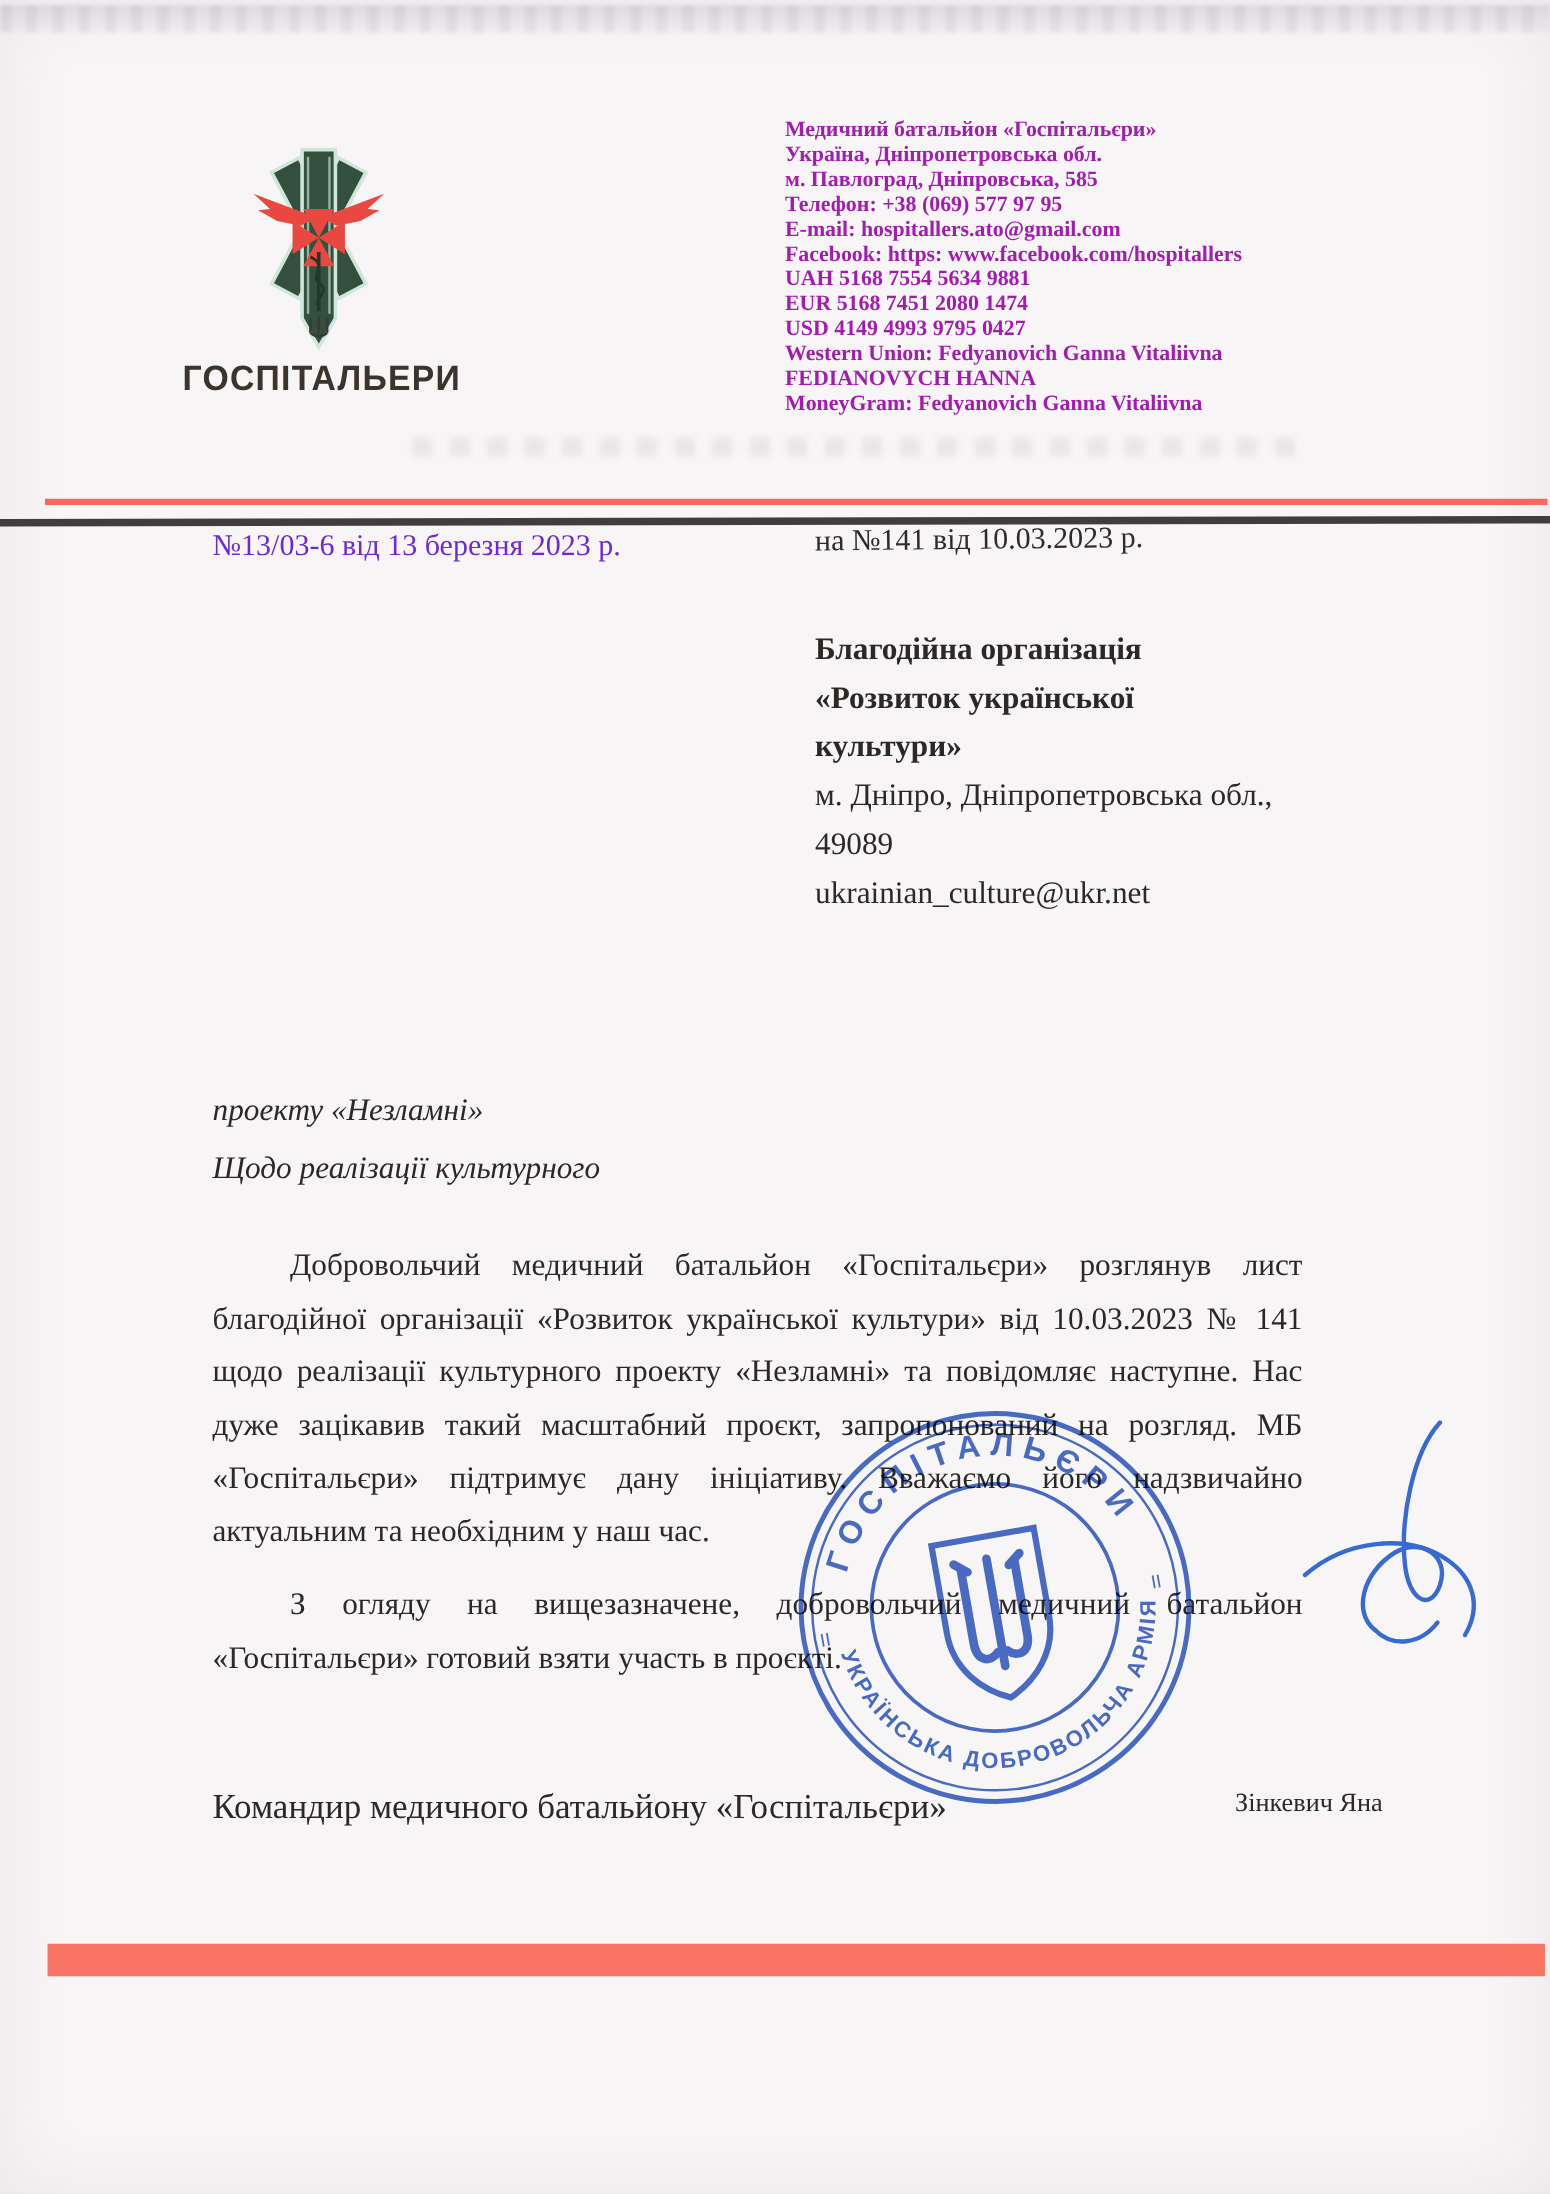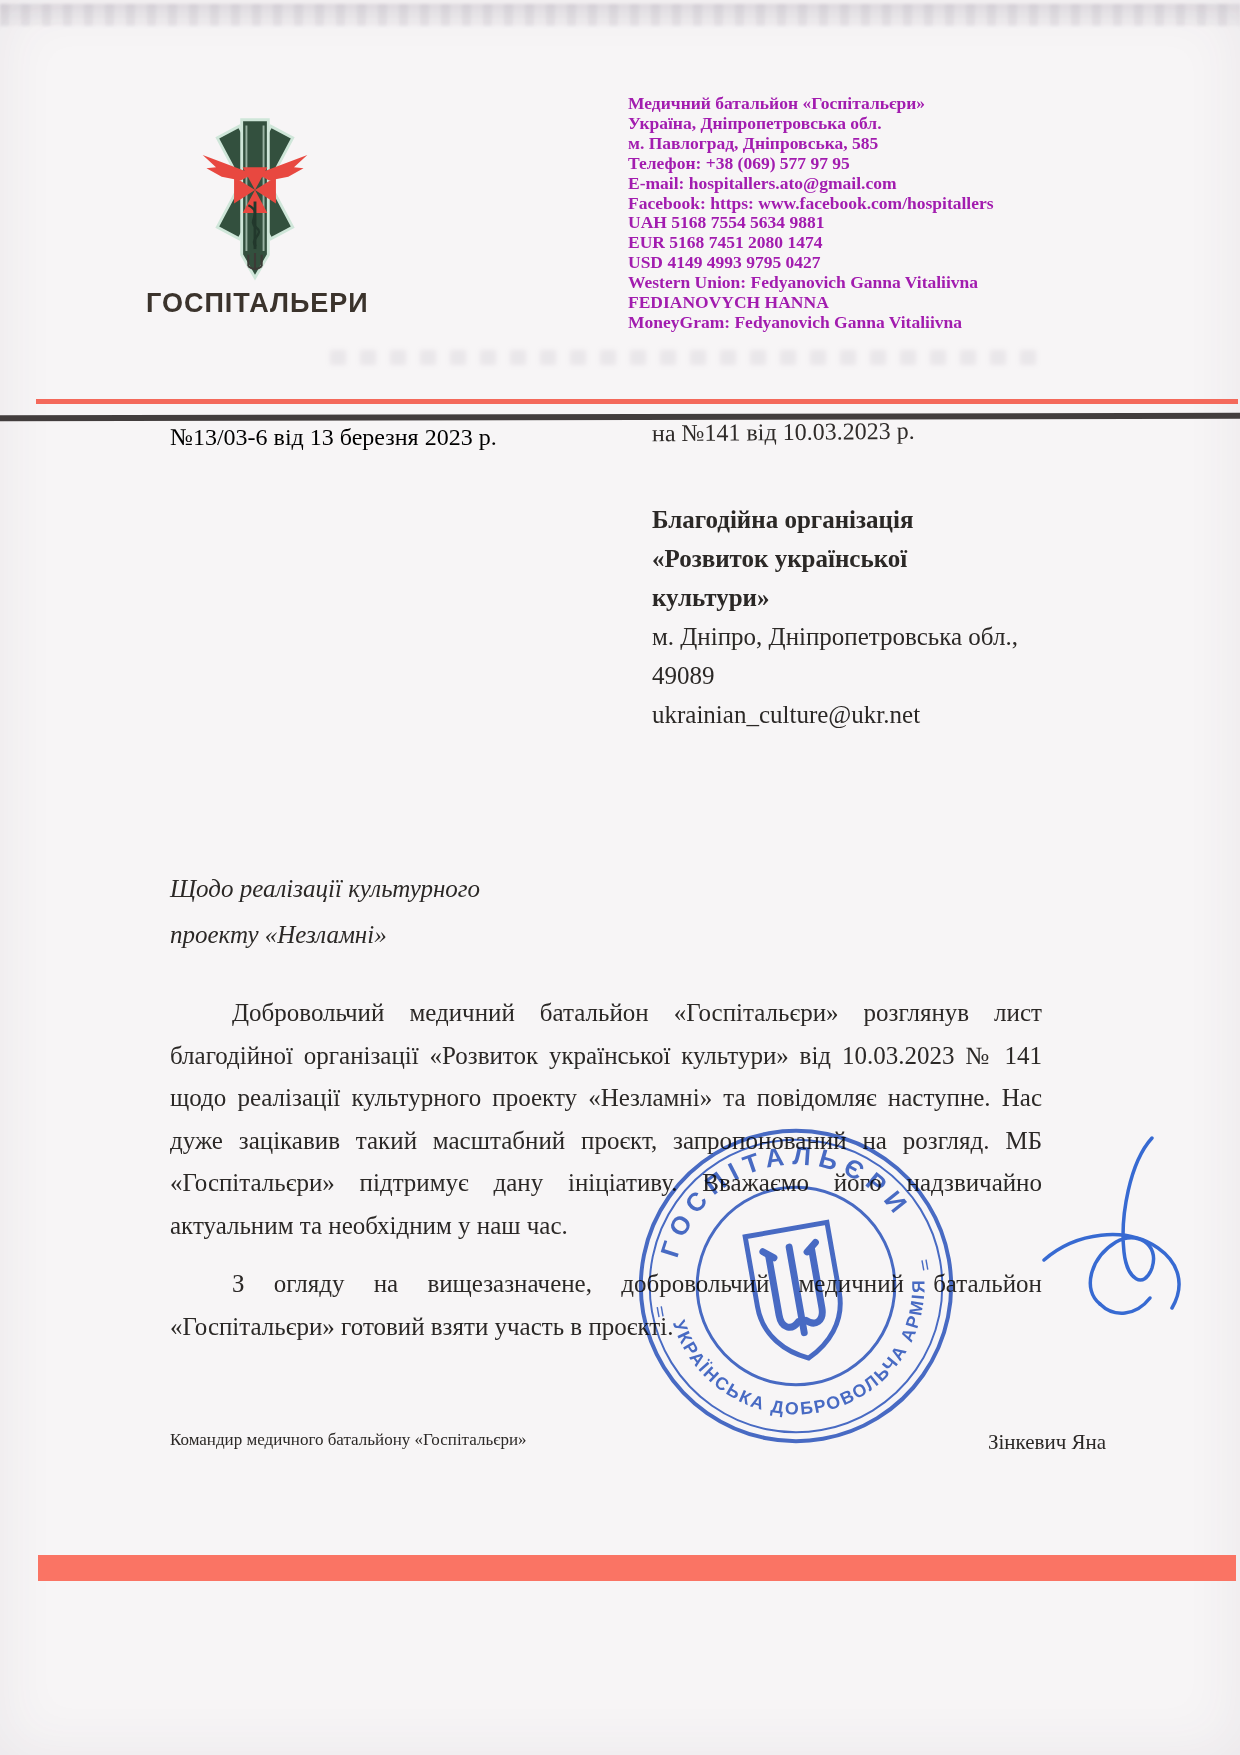--- a/index.html
+++ b/index.html
@@ -36,37 +36,37 @@
   }
   
   .header-block{
     position:absolute;left:628px;top:94px;width:480px;
     font-weight:bold;font-size:17.5px;line-height:19.9px;color:#a21caf;
   }
   
   .line-red{position:absolute;left:36px;top:399px;width:1202px;height:5px;background:#f4695b;}
   .line-dark{position:absolute;left:0;top:414px;width:1240px;height:6px;background:#423d3d;transform:rotate(-0.12deg);}
   
-  .ref-outgoing{position:absolute;left:170px;top:424px;font-size:24px;color:#000000;}
+  .ref-outgoing{position:absolute;left:170px;top:424px;font-size:24px;color:#6d28d9;}
   .ref-incoming{position:absolute;left:652px;top:419px;font-size:24px;color:#2f2b29;transform:rotate(-0.6deg);}
   
   .recipient{position:absolute;left:652px;top:486px;width:420px;font-size:25px;line-height:39px;margin-top:14px;}
   .recipient .bold{font-weight:bold;}
   
   .subject{position:absolute;left:170px;top:866px;font-style:italic;font-size:25px;line-height:46px;}
   
   .body-block{position:absolute;left:170px;top:992px;width:872px;font-size:25px;}
   .body-block p{margin:0 0 16px 0;line-height:42.5px;text-align:justify;text-indent:62px;}
   
   .stamp{position:absolute;left:628px;top:1118px;width:336px;height:336px;
     transform:rotate(-10deg);opacity:0.92;mix-blend-mode:multiply;}
   .signature{position:absolute;left:1002px;top:1132px;width:210px;height:200px;
     opacity:0.95;mix-blend-mode:multiply;}
   
-  .signoff-role{position:absolute;left:170px;top:1430px;font-size:17px;}
+  .signoff-role{position:absolute;left:170px;top:1430px;font-size:28px;}
   .signoff-name{position:absolute;left:988px;top:1430px;font-size:21px;}
   
   .bottom-bar{position:absolute;left:38px;top:1555px;width:1198px;height:26px;background:#fa7464;}
 </style>
 </head>
 <body>
 
 <div class="page">
 
   <div class="scan-top-strip"></div>
@@ -118,22 +118,22 @@
   <div class="recipient">
     <div class="bold">Благодійна організація</div>
     <div class="bold">«Розвиток української</div>
     <div class="bold">культури»</div>
     <div>м. Дніпро, Дніпропетровська обл.,</div>
     <div>49089</div>
     <div>ukrainian_culture@ukr.net</div>
   </div>
 
   <div class="subject">
+    <div>проекту «Незламні»</div>
     <div>Щодо реалізації культурного</div>
-    <div>проекту «Незламні»</div>
   </div>
 
   <div class="body-block">
     <p>Добровольчий медичний батальйон «Госпітальєри» розглянув лист благодійної організації «Розвиток української культури» від 10.03.2023 № 141 щодо реалізації культурного проекту «Незламні» та повідомляє наступне. Нас дуже зацікавив такий масштабний проєкт, запропонований на розгляд. МБ «Госпітальєри» підтримує дану ініціативу. Вважаємо його надзвичайно актуальним та необхідним у наш час.</p>
     <p>З огляду на вищезазначене, добровольчий медичний батальйон «Госпітальєри» готовий взяти участь в проєкті.</p>
   </div>
 
   <svg class="stamp" viewBox="0 0 340 340" xmlns="http://www.w3.org/2000/svg">
     <g fill="none" stroke="#3a62c6">
       <circle cx="170" cy="170" r="157" stroke-width="4"></circle>

